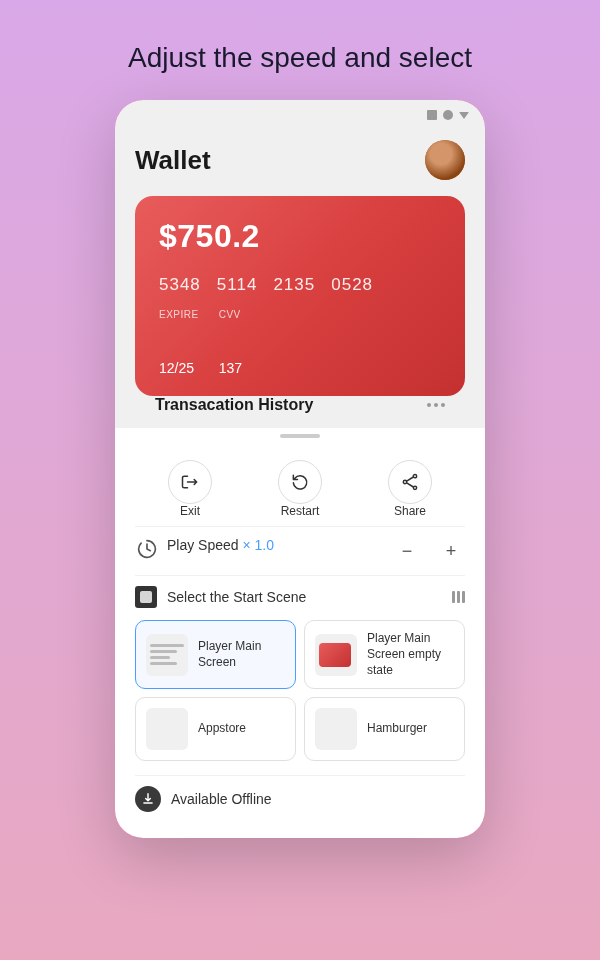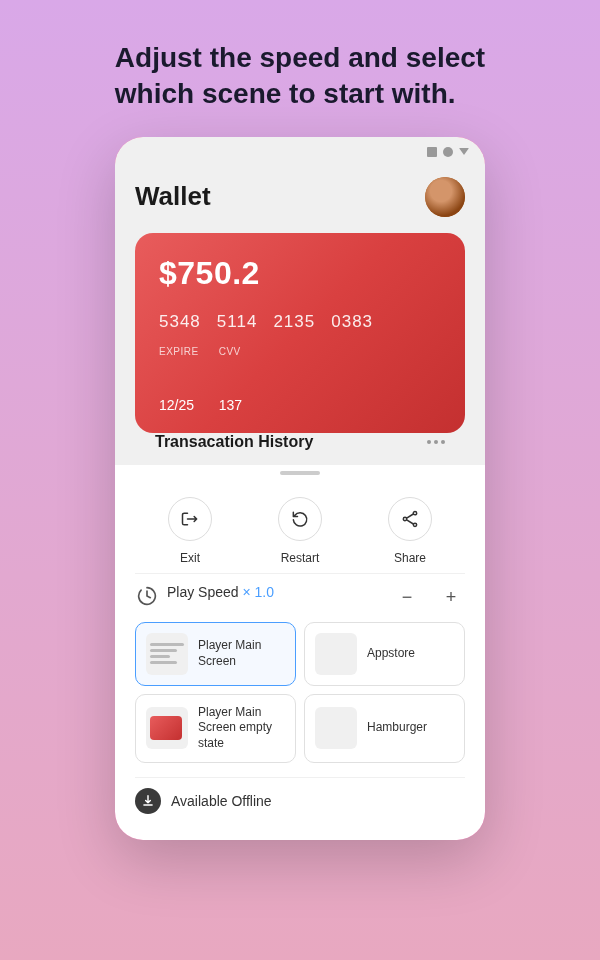--- a/index.html
+++ b/index.html
@@ -9,23 +9,23 @@
       height: 960px;
       background: linear-gradient(180deg, #d9a8e8 0%, #e8a8c0 100%);
       font-family: -apple-system, BlinkMacSystemFont, 'Segoe UI', sans-serif;
       display: flex;
       flex-direction: column;
       align-items: center;
       overflow: hidden;
     }
 
     .headline {
-      text-align: left;
+      text-align: right;
       font-size: 28px;
-      font-weight: 700;
+      font-weight: 400;
       color: #1a1a2e;
       padding: 40px 50px 24px;
       line-height: 1.3;
     }
 
     .phone-container {
       width: 370px;
       background: #ec4899;
       border-radius: 28px;
       overflow: hidden;
@@ -202,21 +202,21 @@
     .action-row {
       display: flex;
       justify-content: space-around;
       padding: 16px 0 8px;
     }
 
     .action-btn {
       display: flex;
       flex-direction: column;
       align-items: center;
-      gap: 10px;
+      gap: 0;
       cursor: pointer;
     }
 
     .action-icon-circle {
       width: 44px;
       height: 44px;
       border: 1.5px solid #ddd;
       border-radius: 50%;
       display: flex;
       align-items: center;
@@ -440,21 +440,20 @@
     .offline-label {
       font-size: 14px;
       color: #333;
     }
   </style>
 </head>
 <body>
 
 <div class="headline">
   <span>Adjust the speed and select</span><br>
-  <span>which scene to start with.</span>
 </div>
 
 <div class="phone-container">
 
   <div class="phone-topbar">
     <div class="topbar-icon"></div>
     <div class="topbar-icon circle"></div>
     <div class="topbar-icon chevron"></div>
   </div>
 
@@ -465,21 +464,21 @@
         <div class="avatar-inner"></div>
       </div>
     </div>
 
     <div class="credit-card">
       <div class="card-balance">$750.2</div>
       <div class="card-number">
         <span>5348</span>
         <span>5114</span>
         <span>2135</span>
-        <span>0383</span>
+        <span>0528</span>
       </div>
       <div class="card-details">
         <div class="card-detail-item">
           <span class="card-detail-label">EXPIRE</span>
           <span class="card-detail-value">12/25</span>
         </div>
         <div class="card-detail-item">
           <span class="card-detail-label">CVV</span>
           <span class="card-detail-value">137</span>
         </div>
@@ -543,54 +542,69 @@
       <span class="play-speed-label">
         <span>Play Speed</span>
         <span class="speed-value">× 1.0</span>
       </span>
       <div class="speed-controls">
         <div class="speed-btn">−</div>
         <div class="speed-btn">+</div>
       </div>
     </div>
 
+    <div class="scene-header">
+      <div class="scene-icon">
+        <svg width="14" height="14" viewBox="0 0 14 14" fill="none">
+          <rect x="1" y="1" width="12" height="12" rx="2" fill="white" opacity="0.8"></rect>
+        </svg>
+      </div>
+      <span class="scene-title">Select the Start Scene</span>
+      <div class="grid-icon">
+        <div class="grid-line">
+          <div class="grid-dot"></div>
+          <div class="grid-dot"></div>
+          <div class="grid-dot"></div>
+        </div>
+      </div>
+    </div>
 
     <div class="scene-grid">
 
       <div class="scene-item selected">
         <div class="scene-thumbnail">
           <div class="thumb-lines">
             <div class="thumb-line full"></div>
             <div class="thumb-line medium"></div>
             <div class="thumb-line short"></div>
             <div class="thumb-line medium"></div>
           </div>
         </div>
         <span class="scene-name">Player Main Screen</span>
       </div>
 
       <div class="scene-item">
         <div class="scene-thumbnail">
+          <div style="padding:4px; width:100%;">
+            <div class="thumb-wallet"></div>
+          </div>
+        </div>
+        <span class="scene-name">Player Main Screen empty state</span>
+      </div>
+
+      <div class="scene-item">
+        <div class="scene-thumbnail">
           <div class="thumb-appstore">
             <div class="thumb-app-block"></div>
             <div class="thumb-app-block"></div>
             <div class="thumb-app-block"></div>
             <div class="thumb-app-block"></div>
           </div>
         </div>
         <span class="scene-name">Appstore</span>
-      </div>
-
-      <div class="scene-item">
-        <div class="scene-thumbnail">
-          <div style="padding:4px; width:100%;">
-            <div class="thumb-wallet"></div>
-          </div>
-        </div>
-        <span class="scene-name">Player Main Screen empty state</span>
       </div>
 
       <div class="scene-item">
         <div class="scene-thumbnail">
           <div class="thumb-hamburger">
             <div class="thumb-h-line"></div>
             <div class="thumb-h-line"></div>
             <div class="thumb-h-line"></div>
           </div>
         </div>

